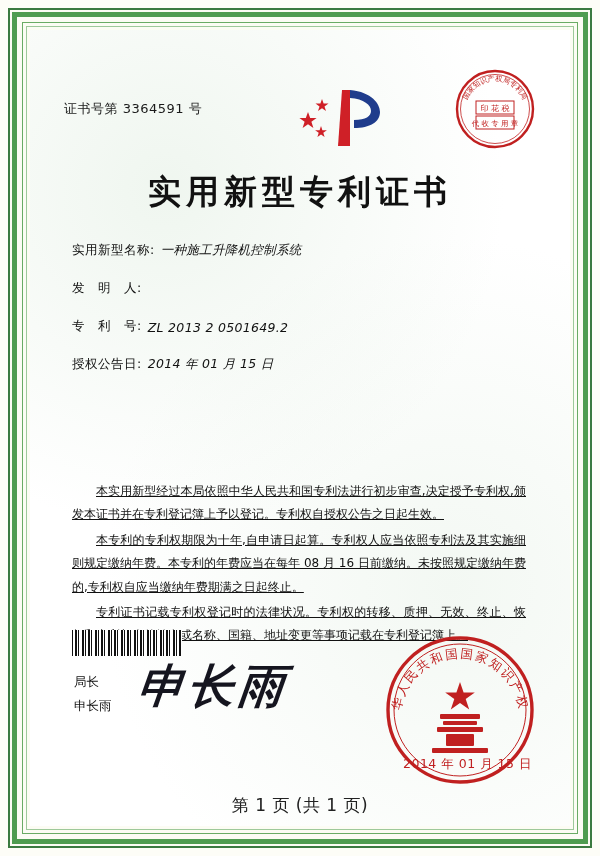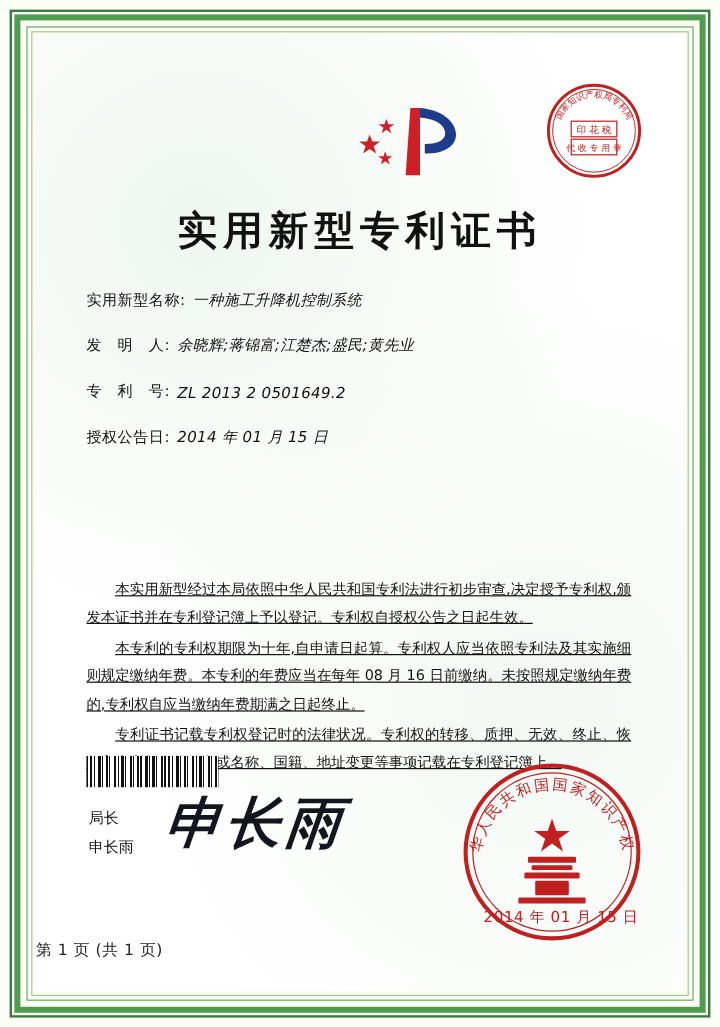--- a/index.html
+++ b/index.html
@@ -199,37 +199,39 @@
     font-size: 12.5px;
     color: #c02020;
     letter-spacing: 0.5px;
     font-family: "DejaVu Sans", sans-serif;
   }
 
   
   .footer {
     position: absolute;
     left: 0; right: 0;
-    bottom: 25px;
-    font-size: 13px;
+    bottom: 9px;
+    text-align: center;
+    font-size: 17px;
     color: #222;
     letter-spacing: 0.5px;
   }
 </style>
 </head>
 <body>
 
 <div id="page">
   <div class="border-outer"></div>
   <div class="border-mid"></div>
   <div class="border-inner"></div>
   <div class="border-inner2"></div>
 
   <div class="paper">
 
+    <div class="cert-no">证书号第 3364591 号</div>
 
     <div class="logo">
       <svg width="86" height="70" viewBox="0 0 86 70">
 
         <g fill="#cf2027">
           <polygon points="10,30 12.2,36 18.6,36 13.4,39.8 15.4,46 10,42.2 4.6,46 6.6,39.8 1.4,36 7.8,36"></polygon>
           <polygon points="24,17 25.6,21.6 30.5,21.6 26.5,24.4 28,29 24,26.2 20,29 21.5,24.4 17.5,21.6 22.4,21.6"></polygon>
           <polygon points="23,44 24.4,48.2 28.9,48.2 25.3,50.8 26.6,55 23,52.4 19.4,55 20.7,50.8 17.1,48.2 21.6,48.2"></polygon>
         </g>
 
@@ -256,21 +258,20 @@
 
     <div class="title">实用新型专利证书</div>
 
     <div class="fields">
       <div class="field-row">
         <span class="field-label">实用新型名称:</span>
         <span class="field-value">一种施工升降机控制系统</span>
       </div>
       <div class="field-row">
         <span class="field-label">发　明　人:</span>
-        <span class="field-value">余晓辉;蒋锦富;江楚杰;盛民;黄先业</span>
       </div>
       <div class="field-row">
         <span class="field-label">专　利　号:</span>
         <span class="field-value">ZL 2013 2 0501649.2</span>
       </div>
       <div class="field-row">
         <span class="field-label">授权公告日:</span>
         <span class="field-value">2014 年 01 月 15 日</span>
       </div>
     </div>

